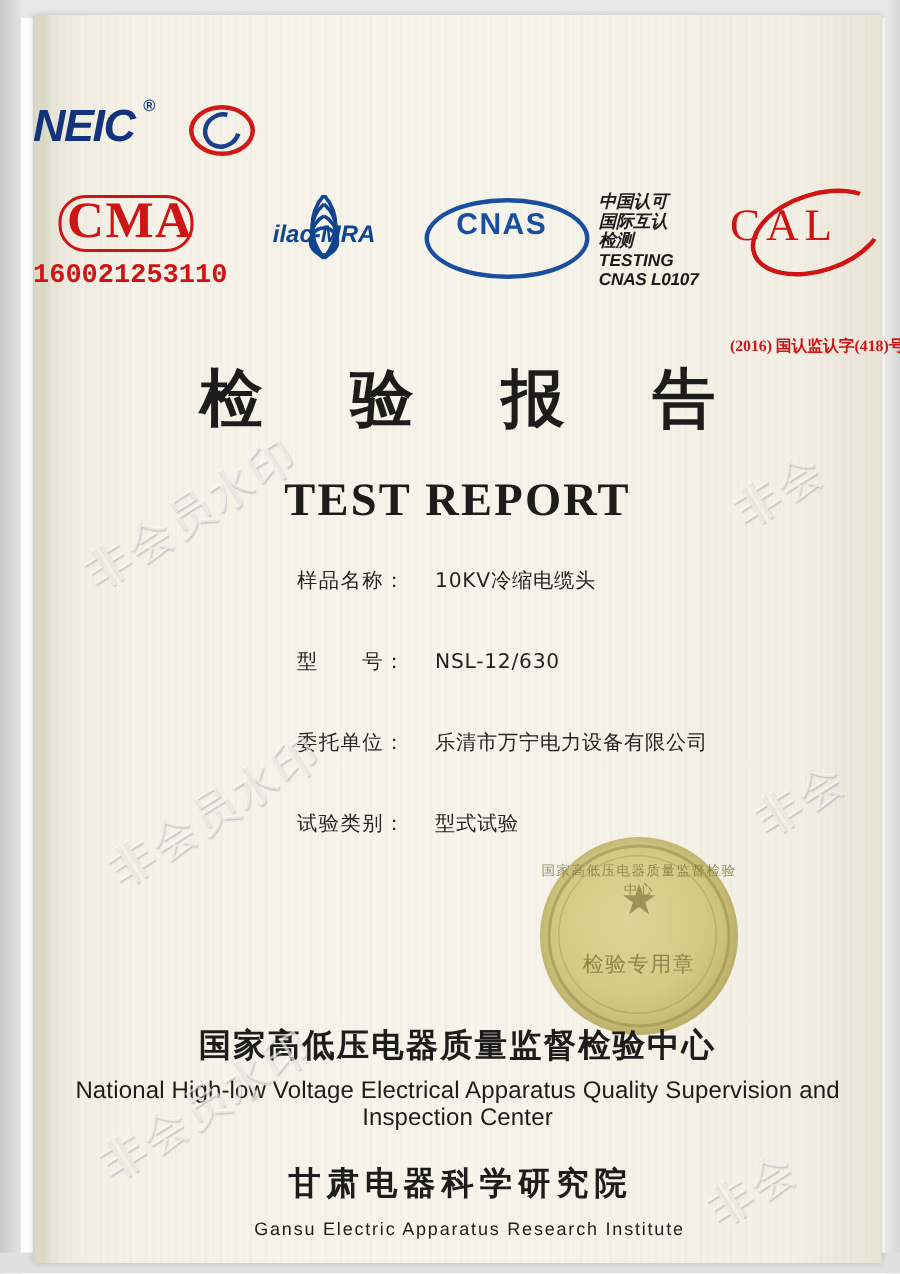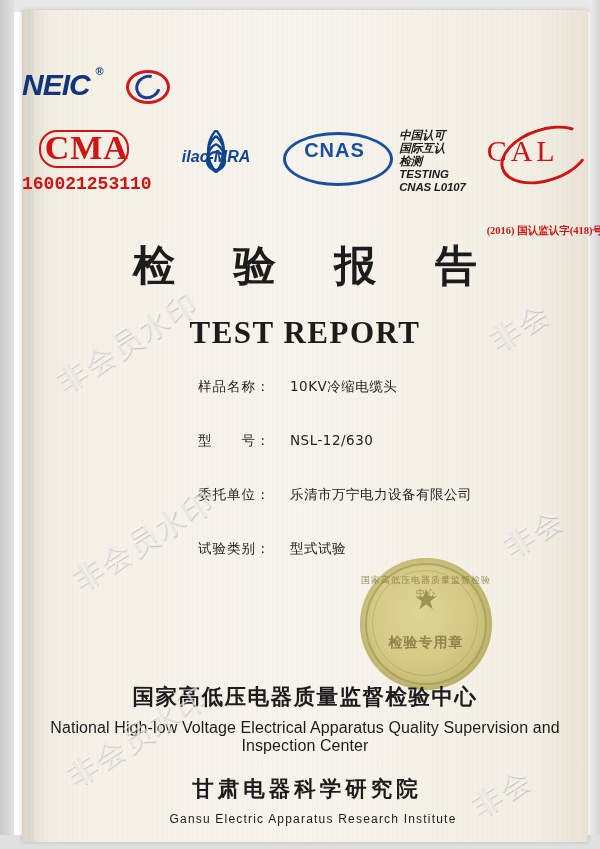--- a/index.html
+++ b/index.html
@@ -376,21 +376,21 @@
     color: rgba(110,98,30,.85);
     letter-spacing: 1px;
   }
   .seal .seal-bottom {
     position: absolute;
     left: 0; top: 76px;
     width: 132px;
     text-align: center;
     font-family: "DejaVu Serif", serif;
     font-size: 14px;
-    font-weight: bold;
+    font-weight: normal;
     color: rgba(110,98,30,.9);
     letter-spacing: 1px;
   }
 
   
   .footer {
     position: absolute;
     top: 672px;
     left: 0;
     width: 566px;

